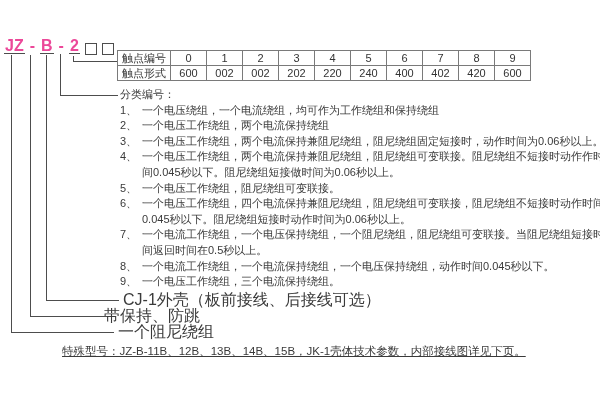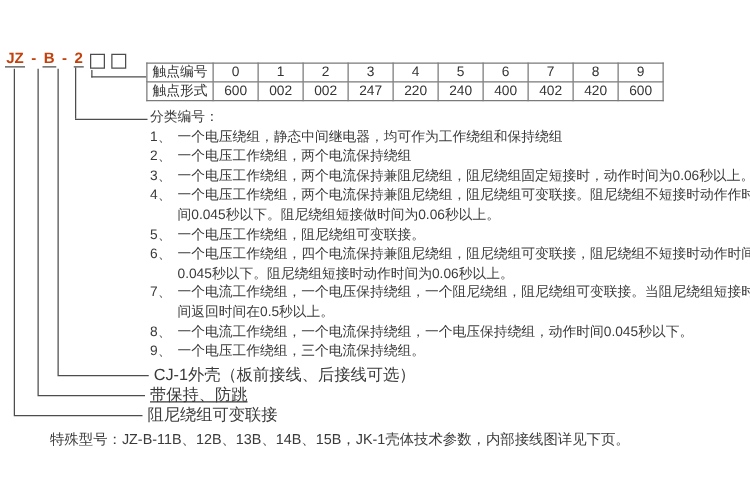--- a/index.html
+++ b/index.html
@@ -1,40 +1,40 @@
 <!DOCTYPE html>
 <html><head>
 <meta charset="utf-8">
 <style>
   html,body{margin:0;padding:0;background:#ffffff;}
   #canvas{
     position:relative;width:600px;height:400px;background:#ffffff;overflow:hidden;
     font-family:"Liberation Sans","DejaVu Sans",sans-serif;color:#3a3a3a;
   }
   
-  #model-row{position:absolute;left:4px;top:40px;display:flex;align-items:flex-start;gap:5px;font-size:12px;font-weight:bold;color:#c2410c;}
+  #model-row{position:absolute;left:4px;top:40px;display:flex;align-items:flex-start;gap:5px;font-size:16px;font-weight:bold;color:#ec4899;}
   .seg{border-bottom:1px solid #4d4d4d;padding:0 1px 1px 1px;line-height:12px;}
   .dash{line-height:12px;}
   .dbox{width:10px;height:10px;border:1.5px solid #4d4d4d;margin-top:3px;background:#fff;}
   
   .vline,.hline{position:absolute;background:#4d4d4d;}
   .vline{width:1px;}
   .hline{height:1px;}
   
   #contact-table{position:absolute;left:117px;top:50px;border-collapse:collapse;font-size:11px;color:#333;}
   #contact-table td{border:1px solid #7a7a7a;text-align:center;padding:0;height:14px;line-height:14px;}
   #contact-table td.lbl{width:52px;}
   #contact-table td.val{width:35px;}
   
   #class-list{position:absolute;left:120px;top:87px;font-size:11px;line-height:15.6px;color:#3a3a3a;white-space:nowrap;}
   .item-line{padding-left:22px;}
   .item-line .num{display:inline-block;width:22px;margin-left:-22px;}
   
-  .side-label{position:absolute;font-size:13px;line-height:11px;color:#3a3a3a;white-space:nowrap;text-align:right;}
-  #footer-note{position:absolute;left:40px;top:344px;font-size:11.5px;color:#3a3a3a;white-space:nowrap;}
+  .side-label{position:absolute;font-size:16px;line-height:11px;color:#3a3a3a;white-space:nowrap;text-align:right;}
+  #footer-note{position:absolute;left:62px;top:344px;font-size:11.5px;color:#3a3a3a;white-space:nowrap;text-decoration:underline;}
 </style>
 </head>
 <body>
 
 <div id="canvas">
 
   <div id="model-row">
     <span class="seg">JZ</span>
     <span class="dash">-</span>
     <span class="seg">B</span>
@@ -72,47 +72,47 @@
       <td class="val">6</td>
       <td class="val">7</td>
       <td class="val">8</td>
       <td class="val">9</td>
     </tr>
     <tr>
       <td class="lbl">触点形式</td>
       <td class="val">600</td>
       <td class="val">002</td>
       <td class="val">002</td>
-      <td class="val">247</td>
+      <td class="val">202</td>
       <td class="val">220</td>
       <td class="val">240</td>
       <td class="val">400</td>
       <td class="val">402</td>
       <td class="val">420</td>
       <td class="val">600</td>
     </tr>
   </tbody>
     </table>
 
   <div id="class-list">
     <div>分类编号：</div>
 
-    <div class="item-line"><span class="num">1、</span><span>一个电压绕组，静态中间继电器，均可作为工作绕组和保持绕组</span></div>
+    <div class="item-line"><span class="num">1、</span><span>一个电压绕组，一个电流绕组，均可作为工作绕组和保持绕组</span></div>
     <div class="item-line"><span class="num">2、</span><span>一个电压工作绕组，两个电流保持绕组</span></div>
     <div class="item-line"><span class="num">3、</span><span>一个电压工作绕组，两个电流保持兼阻尼绕组，阻尼绕组固定短接时，动作时间为0.06秒以上。</span></div>
     <div class="item-line"><span class="num">4、</span><span>一个电压工作绕组，两个电流保持兼阻尼绕组，阻尼绕组可变联接。阻尼绕组不短接时动作作时</span></div>
     <div class="item-line">间0.045秒以下。阻尼绕组短接做时间为0.06秒以上。</div>
     <div class="item-line"><span class="num">5、</span><span>一个电压工作绕组，阻尼绕组可变联接。</span></div>
     <div class="item-line"><span class="num">6、</span><span>一个电压工作绕组，四个电流保持兼阻尼绕组，阻尼绕组可变联接，阻尼绕组不短接时动作时间</span></div>
     <div class="item-line">0.045秒以下。阻尼绕组短接时动作时间为0.06秒以上。</div>
     <div class="item-line"><span class="num">7、</span><span>一个电流工作绕组，一个电压保持绕组，一个阻尼绕组，阻尼绕组可变联接。当阻尼绕组短接时</span></div>
     <div class="item-line">间返回时间在0.5秒以上。</div>
     <div class="item-line"><span class="num">8、</span><span>一个电流工作绕组，一个电流保持绕组，一个电压保持绕组，动作时间0.045秒以下。</span></div>
     <div class="item-line"><span class="num">9、</span><span>一个电压工作绕组，三个电流保持绕组。</span></div>
   </div>
 
   <div class="side-label" style="left:123px;top:294px;">CJ-1外壳（板前接线、后接线可选）</div>
-  <div class="side-label" style="left:120px;top:310px;text-decoration:underline;">带保持、防跳</div>
-  <div class="side-label" style="left:118px;top:326px;">阻尼绕组可变联接</div>
+  <div class="side-label" style="left:104px;top:310px;">带保持、防跳</div>
+  <div class="side-label" style="left:118px;top:326px;">一个阻尼绕组</div>
 
   <div id="footer-note">特殊型号：JZ-B-11B、12B、13B、14B、15B，JK-1壳体技术参数，内部接线图详见下页。</div>
 
 </div>
 
 </body></html>

